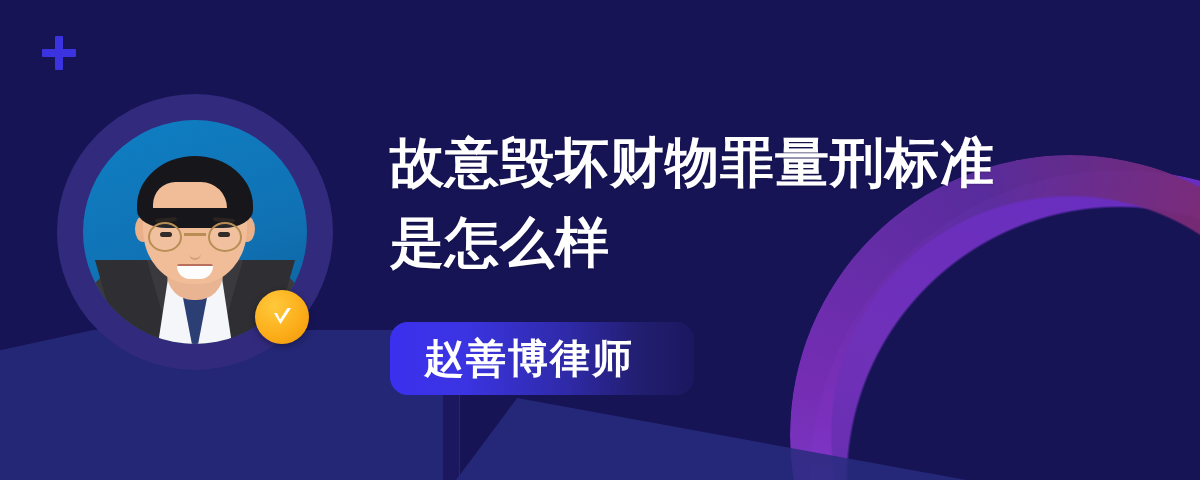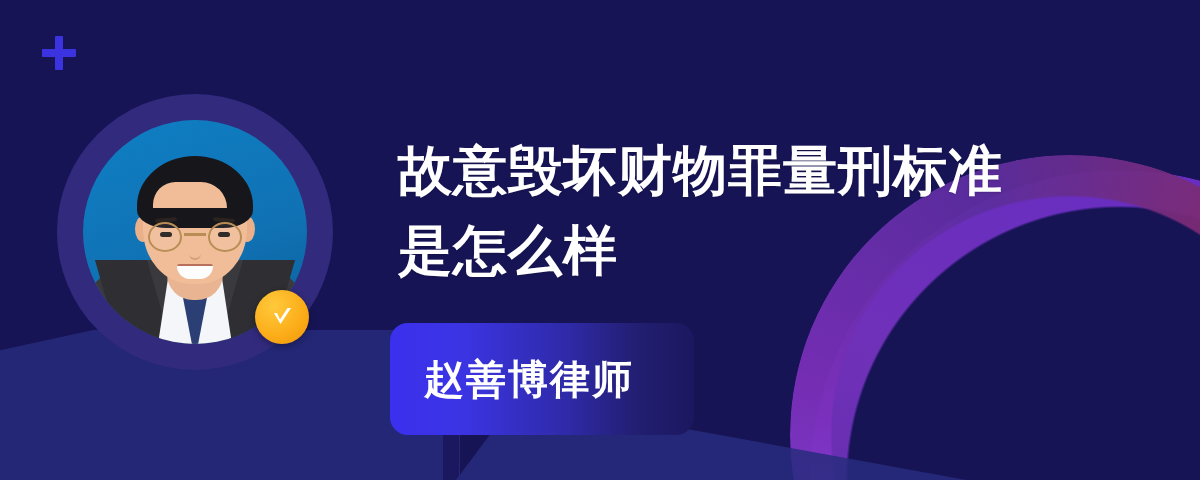--- a/index.html
+++ b/index.html
@@ -312,34 +312,34 @@
   .verified-badge svg { display: block; }
 
   
   .content {
     position: absolute;
     left: 390px;
     top: 122px;
     width: 700px;
   }
   .headline {
-    margin: 8px;
+    margin: 0;
     color: #ffffff;
     font-size: 54px;
     line-height: 80px;
     font-weight: 700;
     letter-spacing: 1px;
     white-space: pre-line;
     text-shadow: 0 1px 2px rgba(0,0,0,.18);
   }
   .name-button {
     display: inline-flex;
     align-items: center;
-    margin-top: 25px;
-    height: 112px;
+    margin-top: 40px;
+    height: 73px;
     padding: 0 60px 0 34px;
     border: 0;
     border-radius: 18px;
     background: linear-gradient(90deg, #3b30ee 0%, #3b34e3 24%, #2f2aa8 58%, #221e70 82%, #1b1860 100%);
     color: #ffffff;
     font-family: inherit;
     font-size: 40px;
     font-weight: 700;
     letter-spacing: 2px;
     cursor: pointer;

